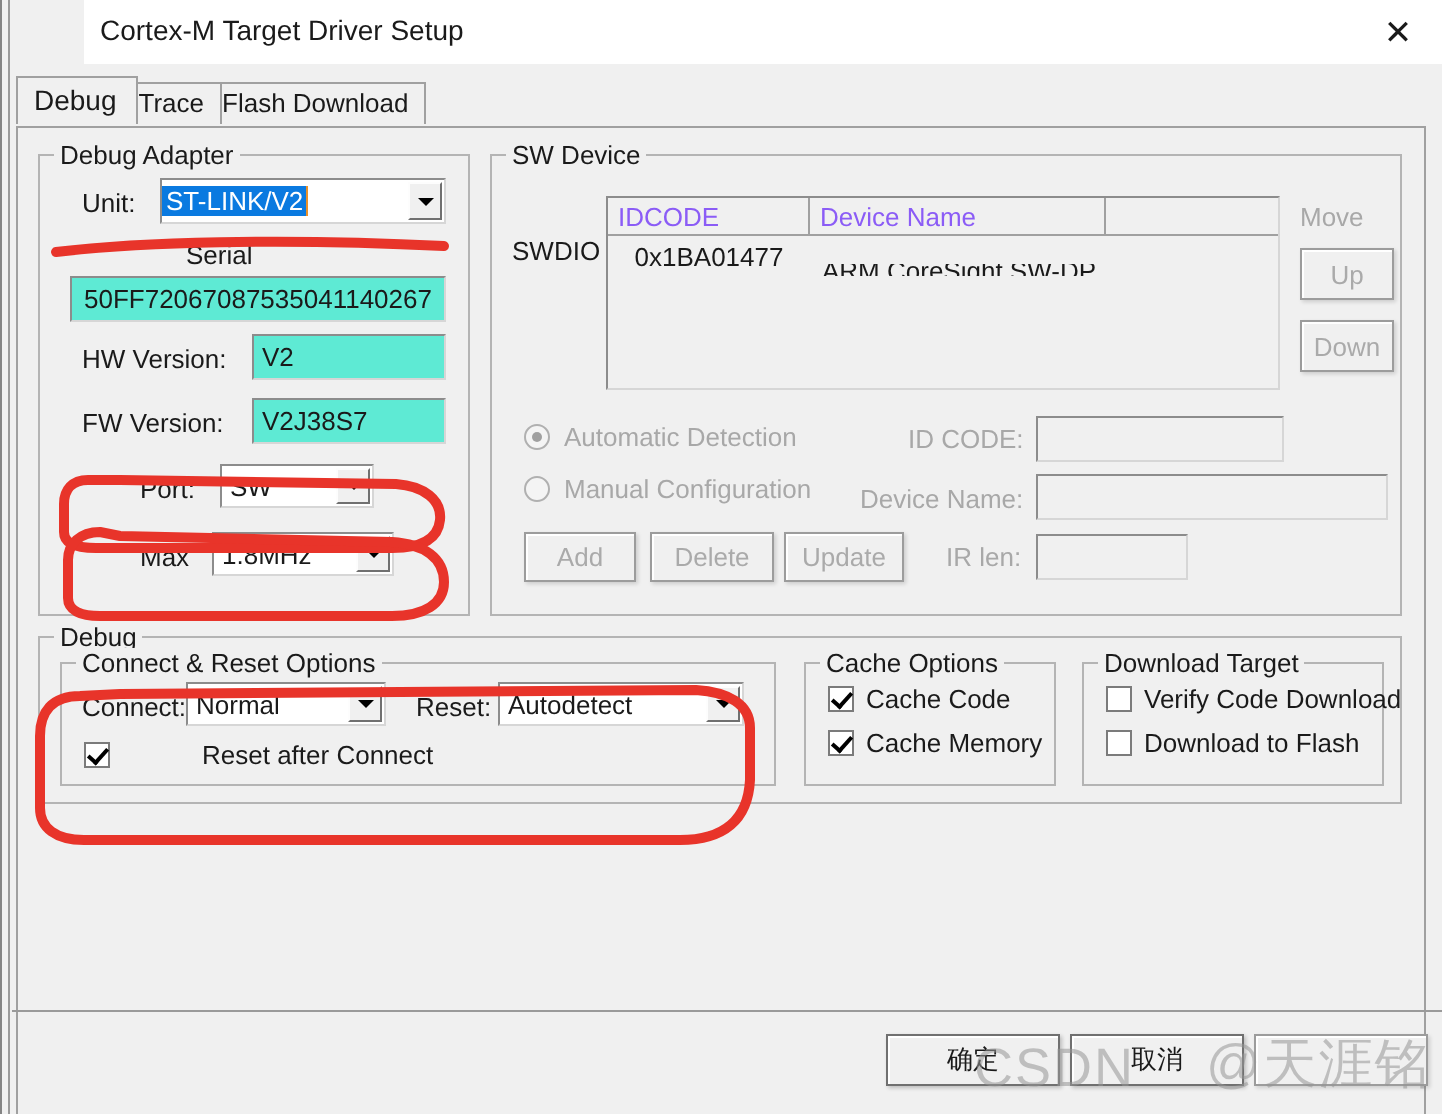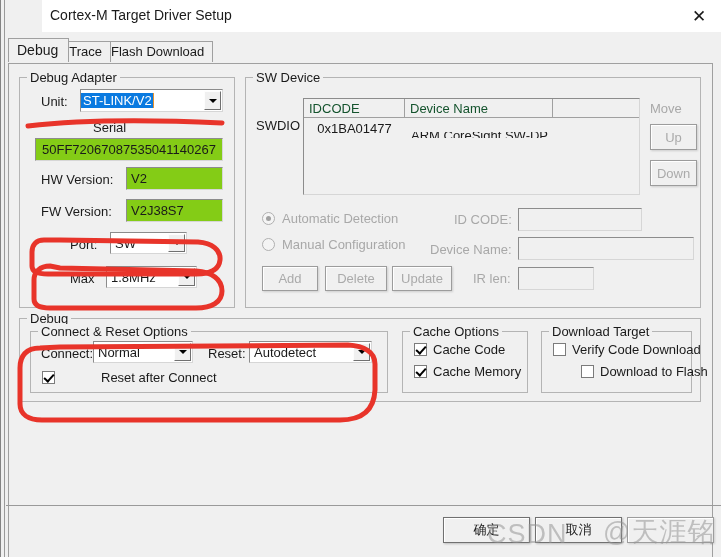--- a/index.html
+++ b/index.html
@@ -75,21 +75,21 @@
     background: #f0f0f0; padding: 0 3px;
     font-size: 13px; color: #1a1a1a; white-space: nowrap;
   }
   
   .lbl {
     position: absolute; font-size: 13px; color: #1a1a1a; white-space: nowrap;
   }
   .lbl.dis { color: #a8a8a8; }
   .field {
     position: absolute;
-    background: #84cc16;
+    background: #5eead4;
     border: 1px solid #8c8c8c;
     border-right-color: #d6d6d6; border-bottom-color: #d6d6d6;
     font-size: 13px; color: #1a1a1a;
     display: flex; align-items: center;
     padding-left: 4px; overflow: hidden; white-space: nowrap;
   }
   .field.center { justify-content: center; padding-left: 0; }
   .field.empty-dis { background: #f0f0f0; }
   .combo {
     position: absolute;
@@ -165,21 +165,21 @@
     position: absolute;
     background: #f0f0f0;
     border: 1px solid #8c8c8c;
     border-right-color: #d6d6d6; border-bottom-color: #d6d6d6;
   }
   .devhead { display: flex; height: 19px; }
   .devhead .hc {
     border-right: 1px solid #a0a0a0;
     border-bottom: 1px solid #a0a0a0;
     background: #f0f0f0;
-    font-size: 13px; color: #14532d;
+    font-size: 13px; color: #8b5cf6;
     display: flex; align-items: center; padding-left: 5px;
     overflow: hidden; white-space: nowrap;
   }
   .devrow { display: flex; height: 20px; }
   .devrow .dc {
     font-size: 13px; color: #1a1a1a;
     display: flex; align-items: center;
     overflow: hidden; white-space: nowrap;
   }
   
@@ -340,21 +340,21 @@
           <span>Cache Memory</span>
         </div>
       </div>
 
       <div class="group" style="left:521px; top:12px; width:151px; height:62px;">
         <div class="legend">Download Target</div>
         <div class="chk" style="left:11px; top:10px;">
           <span class="box"></span>
           <span>Verify Code Download</span>
         </div>
-        <div class="chk" style="left:11px; top:32px;margin-left:28px;">
+        <div class="chk" style="left:11px; top:32px;">
           <span class="box"></span>
           <span>Download to Flash</span>
         </div>
       </div>
     </div>
 
   </div>
 
   <div class="footer-sep"></div>
   <div class="btn" style="left:443px; top:517px; width:87px; height:26px;">确定</div>

